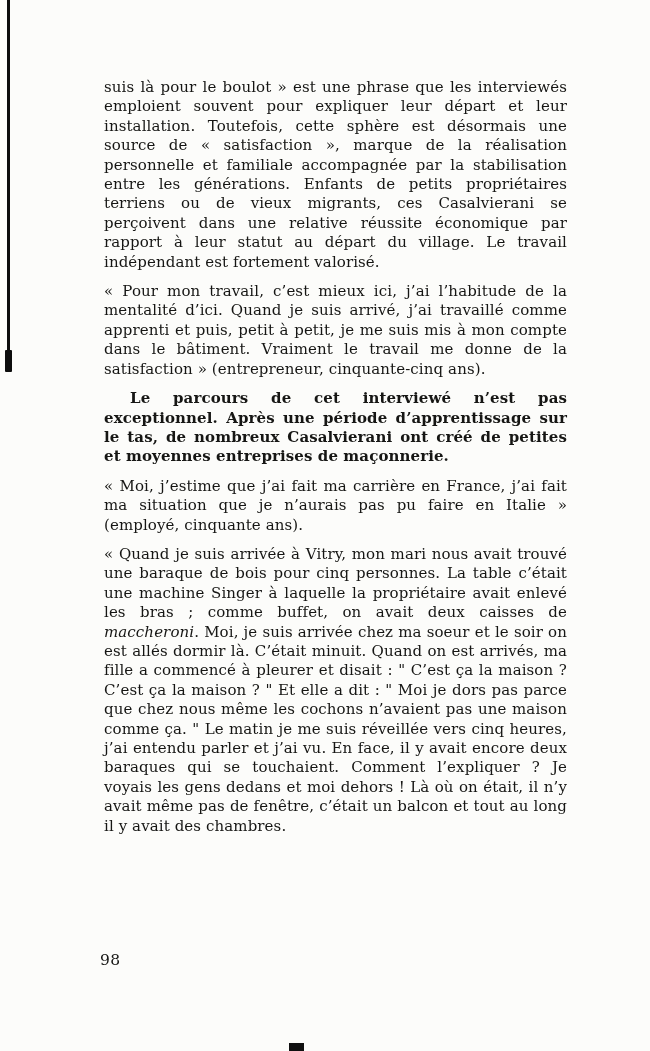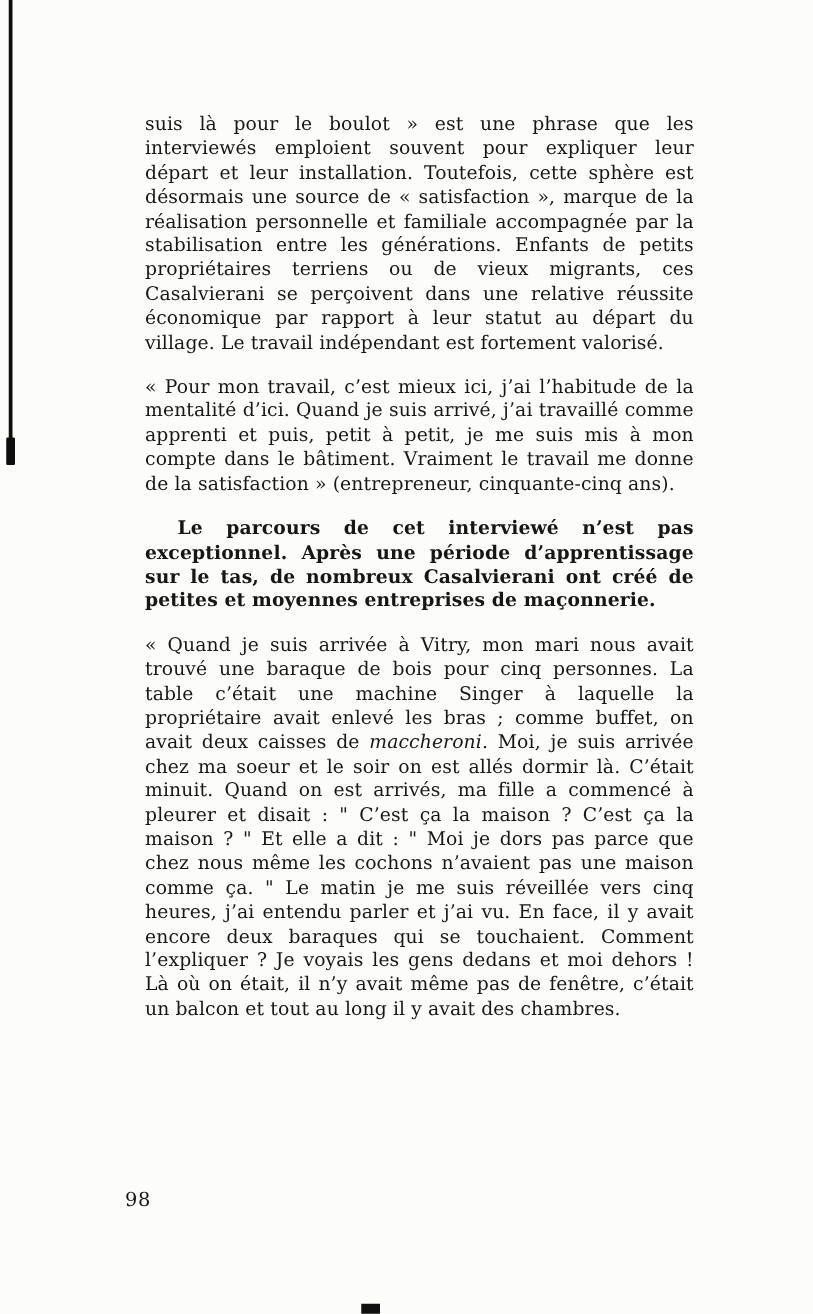--- a/index.html
+++ b/index.html
@@ -20,21 +20,21 @@
     left: 100px;
     top: 74px;
     width: 471px;
     font-size: 15px;
     line-height: 19.4px;
     text-align: justify;
     letter-spacing: 0.1px;
     hyphens: auto;
     -webkit-hyphens: auto;
   }
-  .text-col p { margin: 16px; }
+  .text-col p { margin: 4px; }
   .text-col p + p { margin-top: 10px; }
   .quote { margin-left: 20px; }
   .indent { text-indent: 26px; font-weight: bold; }
   .quote em { }
   .page-num {
     position: absolute;
     left: 100px;
     top: 951px;
     font-size: 15.5px;
     letter-spacing: 0.5px;
@@ -74,20 +74,21 @@
   <div class="scan-blob"></div>
   <div class="bottom-mark"></div>
 
   <div class="text-col">
     <p>suis là pour le boulot » est une phrase que les interviewés emploient souvent pour expliquer leur départ et leur installation. Toutefois, cette sphère est désormais une source de « satisfaction », marque de la réalisation personnelle et familiale accompagnée par la stabilisation entre les générations. Enfants de petits propriétaires terriens ou de vieux migrants, ces Casalvierani se perçoivent dans une relative réussite économique par rapport à leur statut au départ du village. Le travail indépendant est fortement valorisé.</p>
 
     <p class="quote">« Pour mon travail, c’est mieux ici, j’ai l’habitude de la mentalité d’ici. Quand je suis arrivé, j’ai travaillé comme apprenti et puis, petit à petit, je me suis mis à mon compte dans le bâtiment. Vraiment le travail me donne de la satisfaction » (entrepreneur, cinquante-cinq ans).</p>
 
     <p class="indent">Le parcours de cet interviewé n’est pas exceptionnel. Après une période d’apprentissage sur le tas, de nombreux Casalvierani ont créé de petites et moyennes entreprises de maçonnerie.</p>
 
+    <p class="quote">« Moi, j’estime que j’ai fait ma carrière en France, j’ai fait ma situation que je n’aurais pas pu faire en Italie » (employé, cinquante ans).</p>
 
 
     <p class="quote"><span>« Quand je suis arrivée à Vitry, mon mari nous avait trouvé une baraque de bois pour cinq personnes. La table c’était une machine Singer à laquelle la propriétaire avait enlevé les bras ; comme buffet, on avait deux caisses de </span><em>maccheroni</em><span>. Moi, je suis arrivée chez ma soeur et le soir on est allés dormir là. C’était minuit. Quand on est arrivés, ma fille a commencé à pleurer et disait : " C’est ça la maison ? C’est ça la maison ? " Et elle a dit : " Moi je dors pas parce que chez nous même les cochons n’avaient pas une maison comme ça. " Le matin je me suis réveillée vers cinq heures, j’ai entendu parler et j’ai vu. En face, il y avait encore deux baraques qui se touchaient. Comment l’expliquer ? Je voyais les gens dedans et moi dehors ! Là où on était, il n’y avait même pas de fenêtre, c’était un balcon et tout au long il y avait des chambres.</span></p>
   </div>
 
   <div class="page-num">98</div>
 
 </div>
 
 </body></html>

